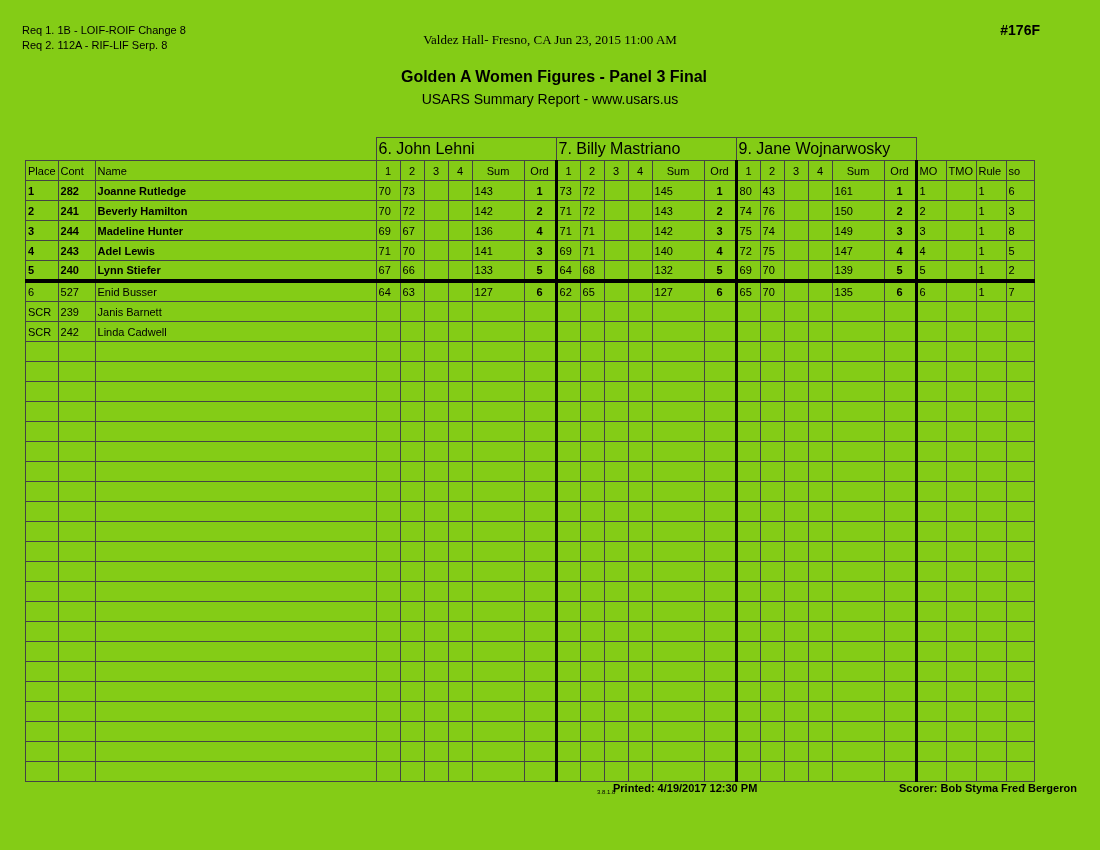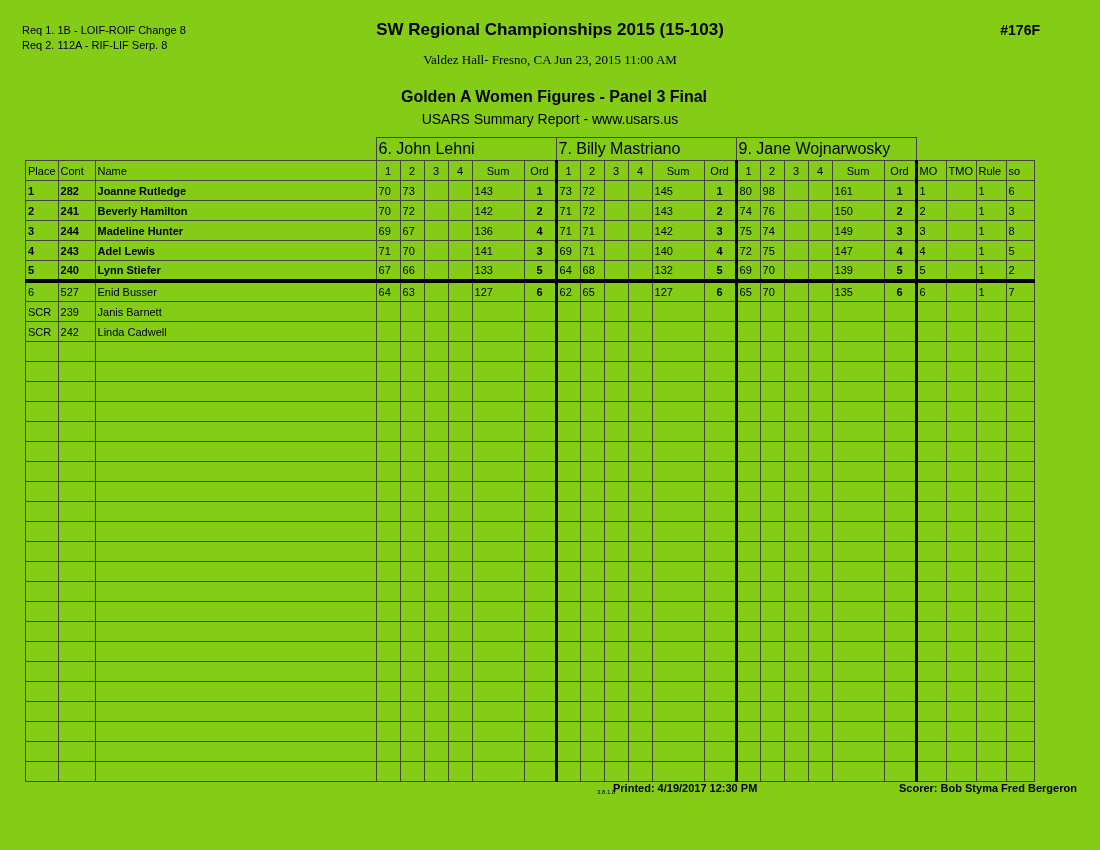--- a/index.html
+++ b/index.html
@@ -34,21 +34,20 @@
 <body>
 
 <div class="page">
 
   <div class="req">
     <div>Req 1.  1B - LOIF-ROIF Change 8</div>
     <div>Req 2.  112A - RIF-LIF Serp. 8</div>
   </div>
 
   <div class="titleblock">
-    <div class="title">SW Regional Championships 2015 (15-103)</div>
     <div class="venue">Valdez Hall- Fresno, CA  Jun 23, 2015  11:00 AM</div>
     <div class="event">Golden A Women Figures - Panel 3 Final</div>
     <div class="report">USARS Summary Report - www.usars.us</div>
   </div>
 
   <div class="docnum">#176F</div>
 
   <table>
     <colgroup id="cols">
         <col style="width: 30px;">
@@ -124,21 +123,21 @@
           <td></td>
           <td class="r">143</td>
           <td class="c b hr-right">1</td>
           <td>73</td>
           <td>72</td>
           <td></td>
           <td></td>
           <td class="r">145</td>
           <td class="c b hr-right">1</td>
           <td>80</td>
-          <td>98</td>
+          <td>43</td>
           <td></td>
           <td></td>
           <td class="r">161</td>
           <td class="c b hr-right">1</td>
           <td>1</td>
           <td></td>
           <td class="r">1</td>
           <td class="r">6</td>
         </tr>
         <tr>

